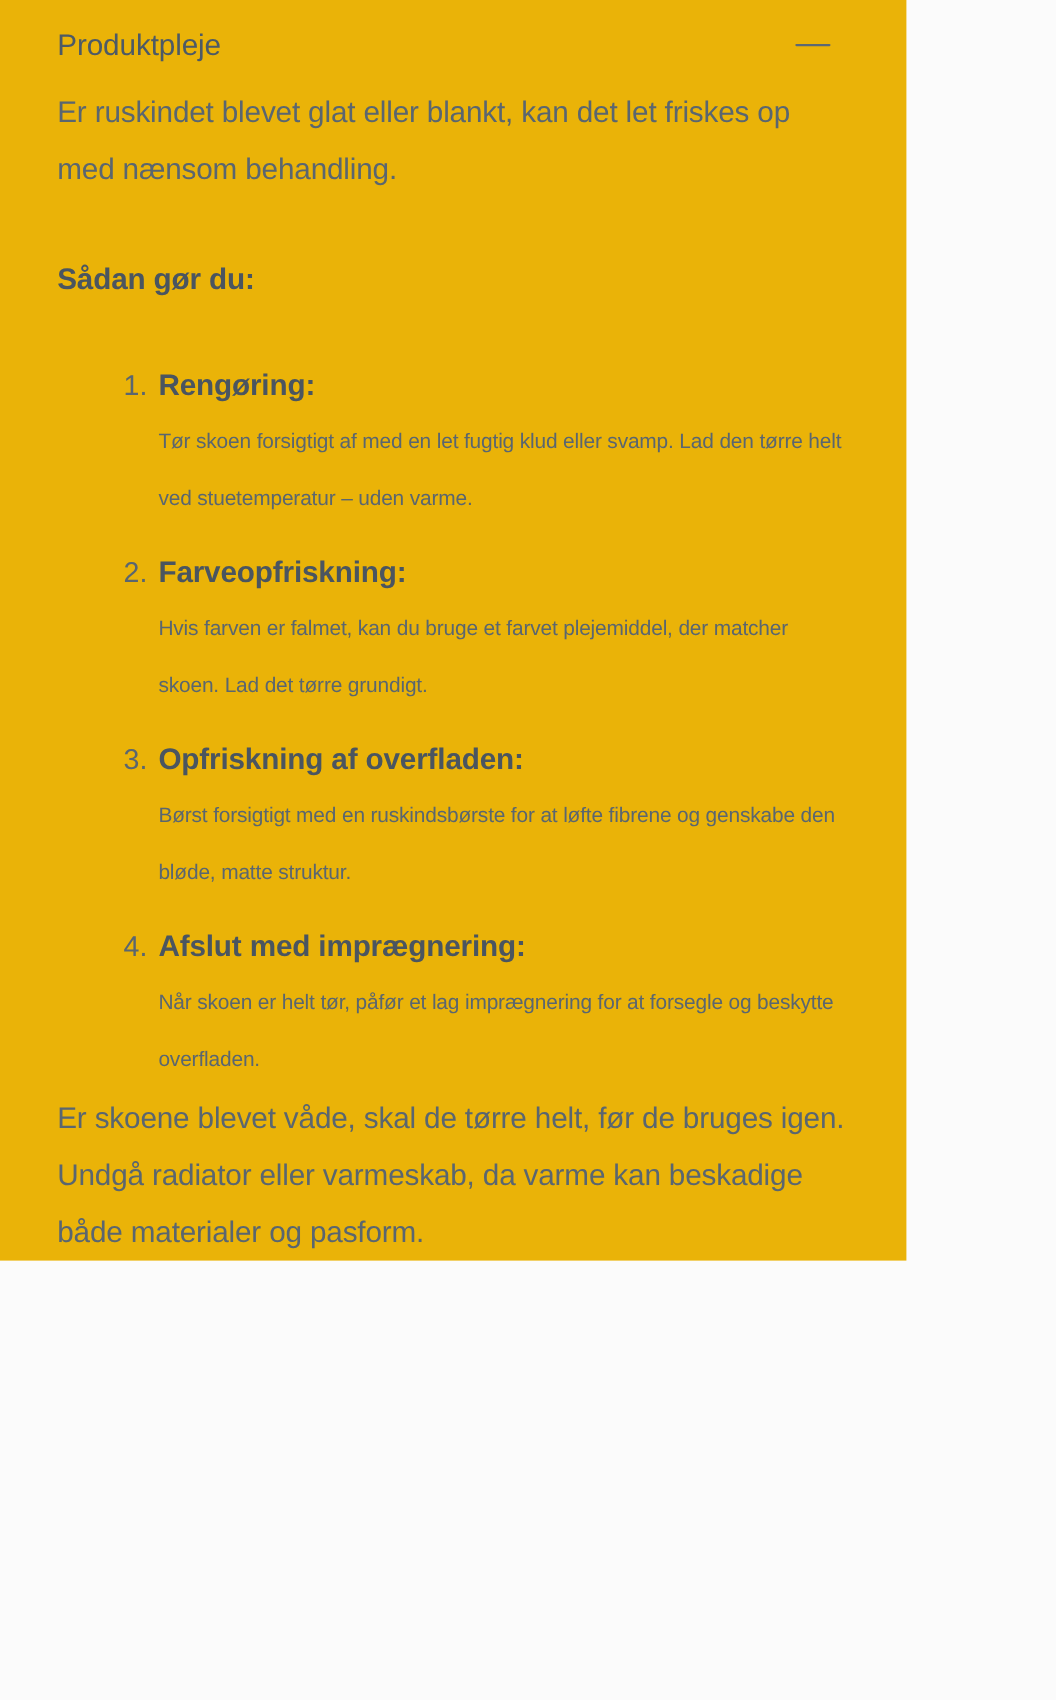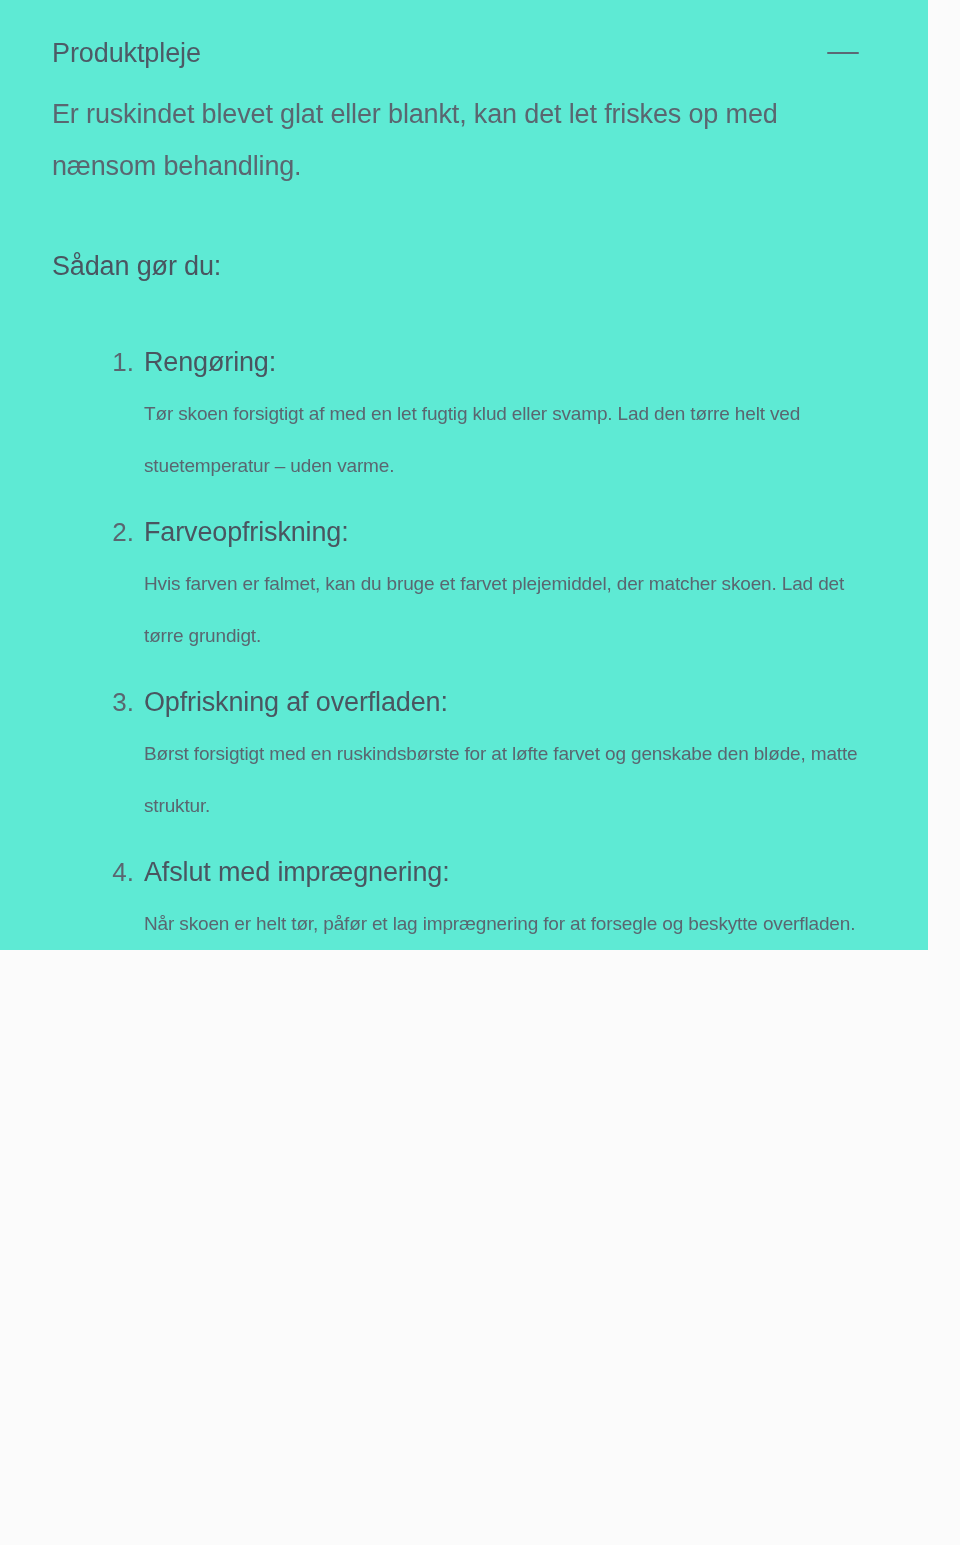--- a/index.html
+++ b/index.html
@@ -10,24 +10,24 @@
   body {
     width: 960px;
     min-height: 1545px;
     background: #fbfbfb;
     font-family: "Liberation Sans", "DejaVu Sans", sans-serif;
     color: #4d5a66;
     -webkit-font-smoothing: antialiased;
   }
 
   .panel {
-    width: 928px;
+    width: 824px;
     box-sizing: border-box;
-    padding: 12px 52px 0 52px;
-    background: #5eead4;
+    padding: 0 52px 0 52px;
+    background: #eab308;
   }
 
   
   .accordion-header {
     display: flex;
     align-items: center;
     justify-content: space-between;
     padding-top: 22px;
     padding-bottom: 6px;
     cursor: pointer;
@@ -78,21 +78,21 @@
   }
   p.para + p.para {
     margin-top: 48px;
     font-style: italic;
   }
 
   .subhead {
     margin: 48px 0 0 0;
     font-size: 27px;
     line-height: 52px;
-    font-weight: 400;
+    font-weight: 700;
     letter-spacing: -0.15px;
     color: #4a5560;
   }
 
   
   ol.steps {
     margin: 44px 0 0 0;
     padding: 0 0 0 50px;
     list-style: none;
     counter-reset: step;
@@ -115,21 +115,21 @@
     text-align: right;
     font-size: 26px;
     line-height: 52px;
     font-weight: 400;
     color: #5a6670;
   }
   .step-title {
     display: block;
     font-size: 27px;
     line-height: 52px;
-    font-weight: 400;
+    font-weight: 700;
     letter-spacing: -0.15px;
     color: #4a5560;
   }
   .step-text {
     display: block;
     font-size: 19px;
     line-height: 52px;
     font-weight: 400;
     letter-spacing: -0.15px;
     color: #5a6670;
@@ -163,23 +163,24 @@
       <li>
         <span class="step-title">Rengøring:</span>
         <span class="step-text">Tør skoen forsigtigt af med en let fugtig klud eller svamp. Lad den tørre helt ved stuetemperatur – uden varme.</span>
       </li>
       <li>
         <span class="step-title">Farveopfriskning:</span>
         <span class="step-text">Hvis farven er falmet, kan du bruge et farvet plejemiddel, der matcher skoen. Lad det tørre grundigt.</span>
       </li>
       <li>
         <span class="step-title">Opfriskning af overfladen:</span>
-        <span class="step-text">Børst forsigtigt med en ruskindsbørste for at løfte farvet og genskabe den bløde, matte struktur.</span>
+        <span class="step-text">Børst forsigtigt med en ruskindsbørste for at løfte fibrene og genskabe den bløde, matte struktur.</span>
       </li>
       <li>
         <span class="step-title">Afslut med imprægnering:</span>
         <span class="step-text">Når skoen er helt tør, påfør et lag imprægnering for at forsegle og beskytte overfladen.</span>
       </li>
     </ol>
 
+    <p class="para closing">Er skoene blevet våde, skal de tørre helt, før de bruges igen. Undgå radiator eller varmeskab, da varme kan beskadige både materialer og pasform.</p>
 
   </div>
 </div>
 
 </body></html>

